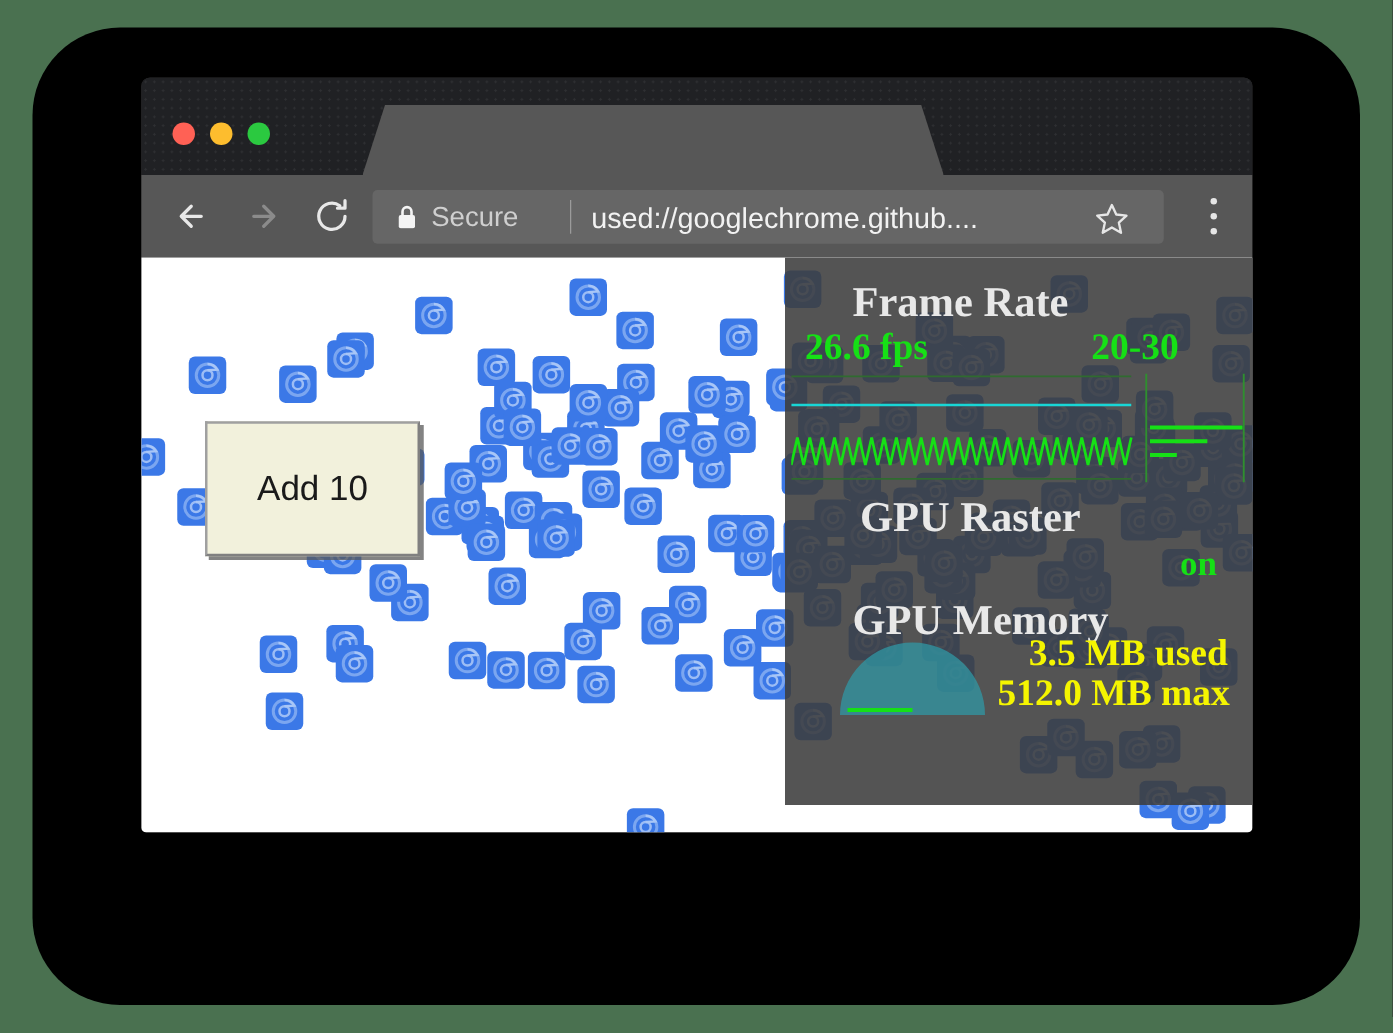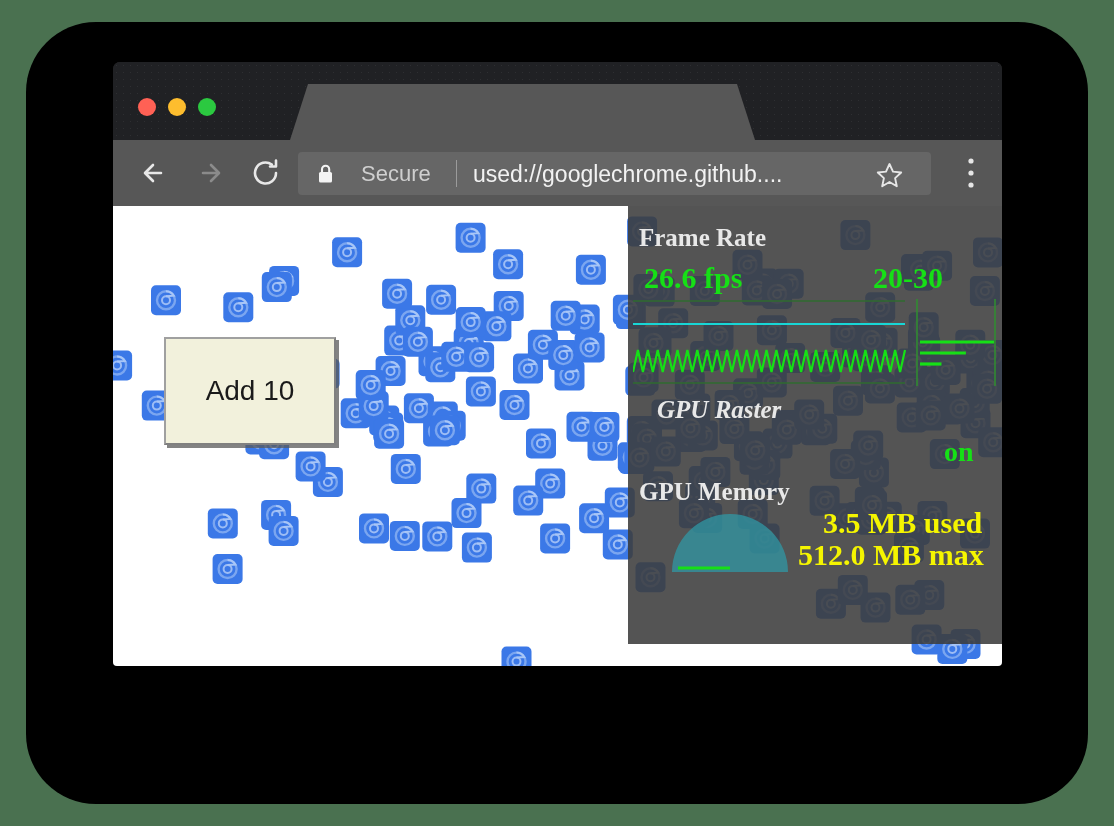--- a/index.html
+++ b/index.html
@@ -146,21 +146,20 @@
   }
   #secure-label {
     position: absolute;
     left: 47px;
     top: 10px;
     height: 24px;
     color: #cfcfcf;
     font-size: 22px;
     line-height: 24px;
     white-space: nowrap;
-    margin-left: 16px;
   }
   #omnibox-divider {
     position: absolute;
     left: 158px;
     top: 8px;
     width: 1px;
     height: 27px;
     background: #9b9b9b;
   }
   #url-text {
@@ -232,35 +231,36 @@
     top: 0;
     width: 374px;
     height: 438px;
     background: rgba(60,60,60,0.88);
     overflow: hidden;
   }
   .hud-title {
     position: absolute;
     color: #e8e8e8;
     font-family: "Liberation Serif", serif;
-    font-size: 25px;
+    font-size: 34px;
     font-weight: 700;
     white-space: nowrap;
+    margin-left: 43px;
   }
   .hud-value {
     position: absolute;
     font-family: "Liberation Serif", serif;
     font-size: 30px;
     font-weight: 700;
     white-space: nowrap;
   }
   #hud-fps-title    { left: 11px; top: 18px; }
   #hud-fps-value    { left: 16px; top: 55px; color: #16e016; }
   #hud-fps-range    { left: 245px; top: 55px; color: #16e016; }
-  #hud-raster-title { left: 29px; top: 190px; font-style: italic; }
+  #hud-raster-title { left: 17px; top: 190px; }
   #hud-raster-value { left: 316px; top: 230px; color: #16e016; font-size: 28px; text-align: center; }
   #hud-mem-title    { left: 11px; top: 272px; }
   #hud-mem-used     { left: 195px; top: 300px; color: #f5f500; text-align: center; }
   #hud-mem-max      { left: 170px; top: 332px; color: #f5f500; }
 
   #fps-graph {
     position: absolute;
     left: 5px;
     top: 92px;
     width: 364px;

